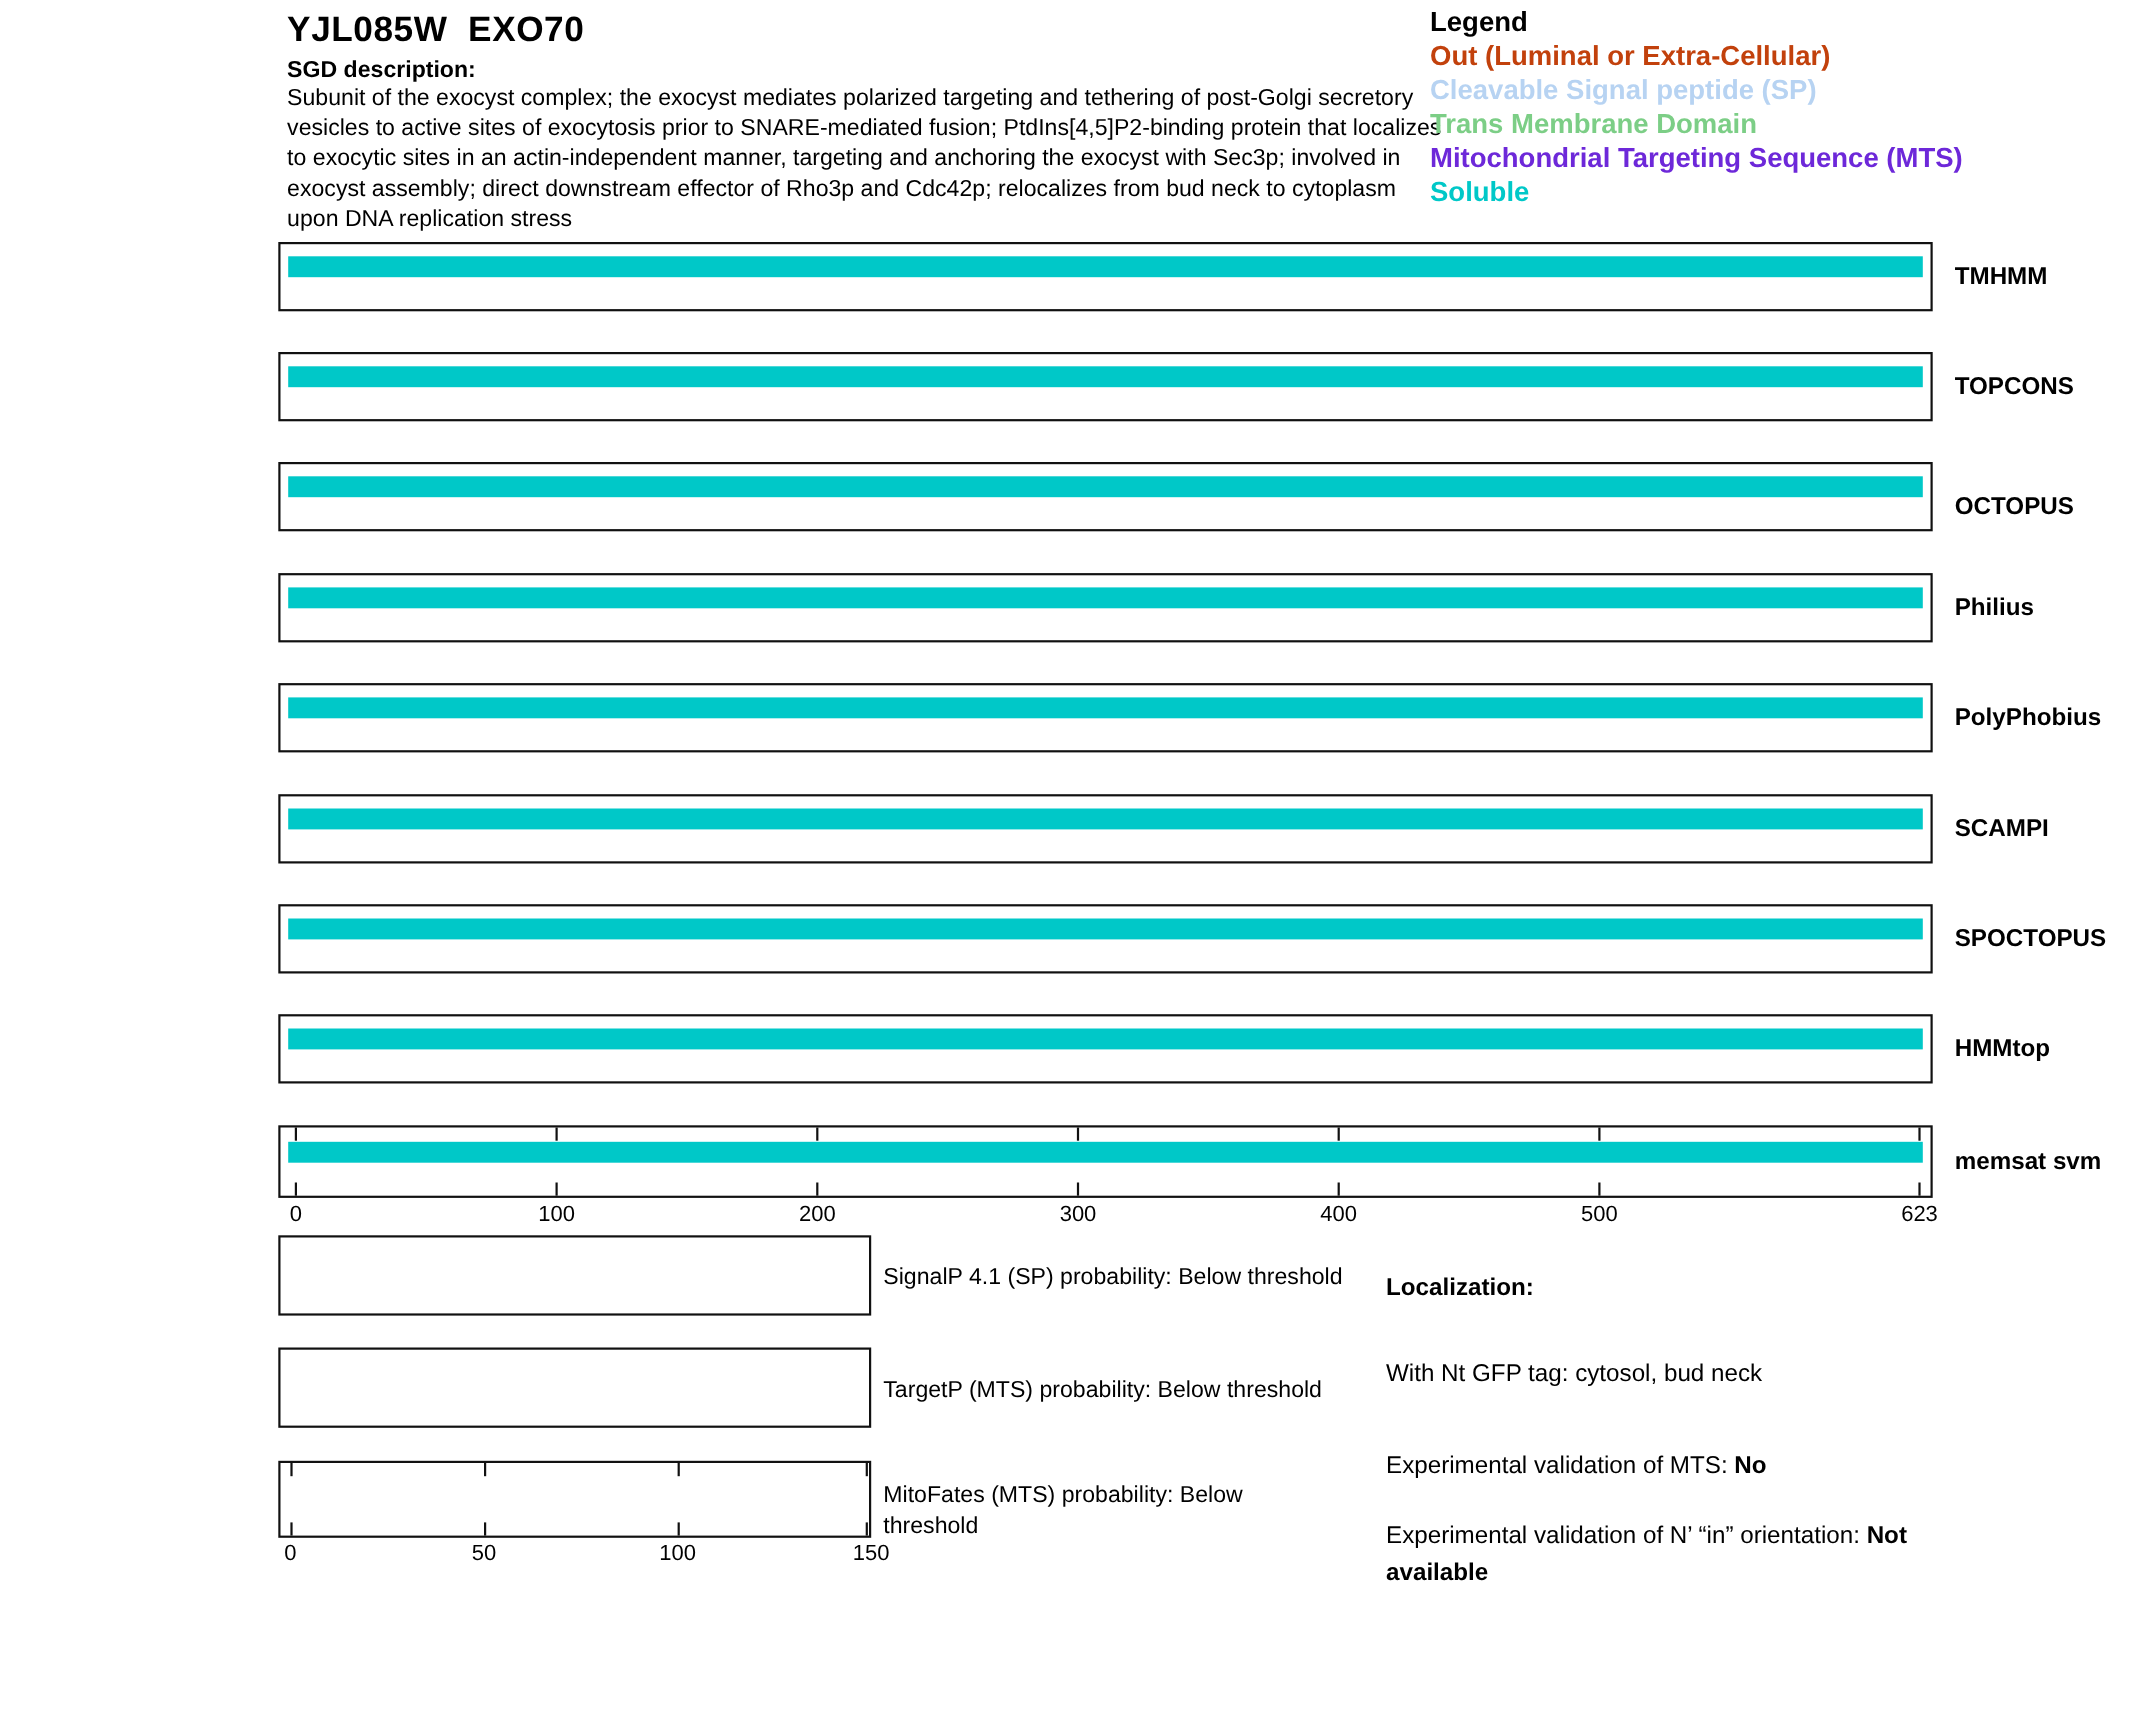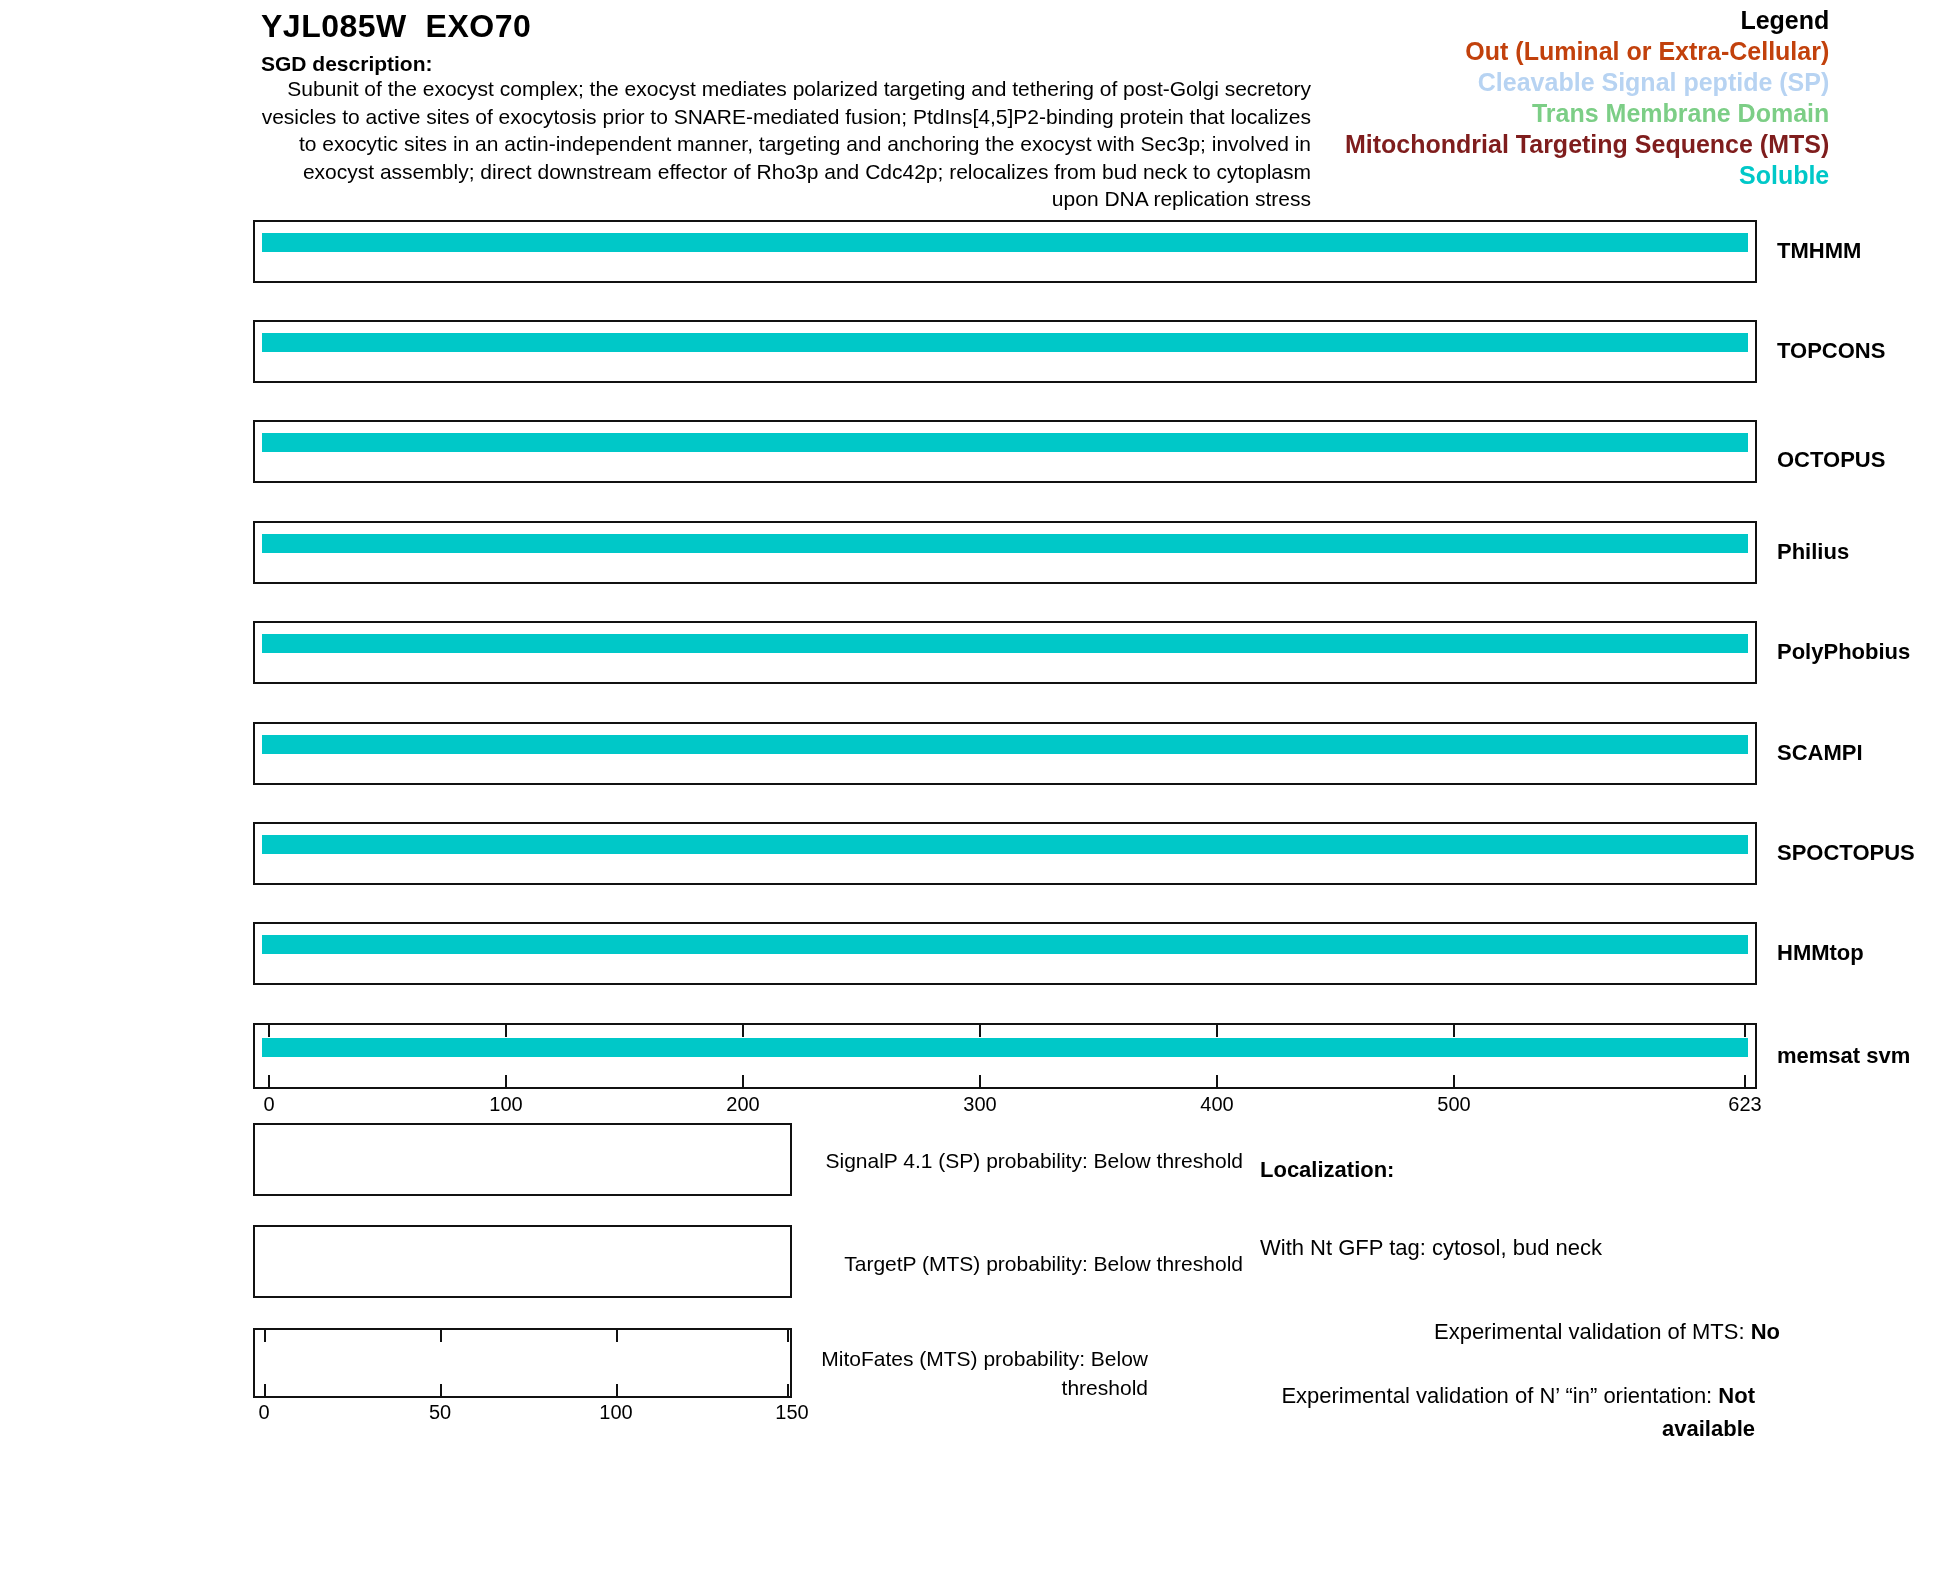--- a/index.html
+++ b/index.html
@@ -5,21 +5,21 @@
   * { margin: 0; padding: 0; box-sizing: border-box; }
   html, body { background: #ffffff; }
   body { font-family: "Liberation Sans", "DejaVu Sans", sans-serif; color: #000; }
   #canvas {
     position: relative;
     width: 1950px;
     height: 1573px;
     background: #ffffff;
     overflow: hidden;
   }
-  .abs { position: absolute; text-align: right; }
+  .abs { position: absolute; }
   .title {
     left: 261px; top: 8px;
     font-size: 32px; font-weight: bold;
     white-space: pre; letter-spacing: 0.5px;
   }
   .sgd-label {
     left: 261px; top: 52px;
     font-size: 21px; font-weight: bold;
   }
   .description {
@@ -80,21 +80,21 @@
 
   <div class="abs title">YJL085W  EXO70</div>
   <div class="abs sgd-label">SGD description:</div>
   <div class="abs description">Subunit of the exocyst complex; the exocyst mediates polarized targeting and tethering of post-Golgi secretory vesicles to active sites of exocytosis prior to SNARE-mediated fusion; PtdIns[4,5]P2-binding protein that localizes to exocytic sites in an actin-independent manner, targeting and anchoring the exocyst with Sec3p; involved in exocyst assembly; direct downstream effector of Rho3p and Cdc42p; relocalizes from bud neck to cytoplasm upon DNA replication stress</div>
 
   <div class="abs legend">
     <div class="legend-title">Legend</div>
     <div style="color: #c2410c;">Out (Luminal or Extra-Cellular)</div>
     <div style="color: rgb(183, 211, 242);">Cleavable Signal peptide (SP)</div>
     <div style="color: rgb(124, 206, 134);">Trans Membrane Domain</div>
-    <div style="color: #7f1d1d; margin-left: 45px;">Mitochondrial Targeting Sequence (MTS)</div>
+    <div style="color: #6d28d9;">Mitochondrial Targeting Sequence (MTS)</div>
     <div style="color: rgb(0, 200, 200);">Soluble</div>
   </div>
 
   <div class="abs track-box" style="top:220px">
     <div class="track-bar" style="background-color: rgb(0, 200, 200);"></div>
   </div>
   <div class="abs track-label" style="top:238px">TMHMM</div>
 
   <div class="abs track-box" style="top:320px">
     <div class="track-bar" style="background-color: rgb(0, 200, 200);"></div>

